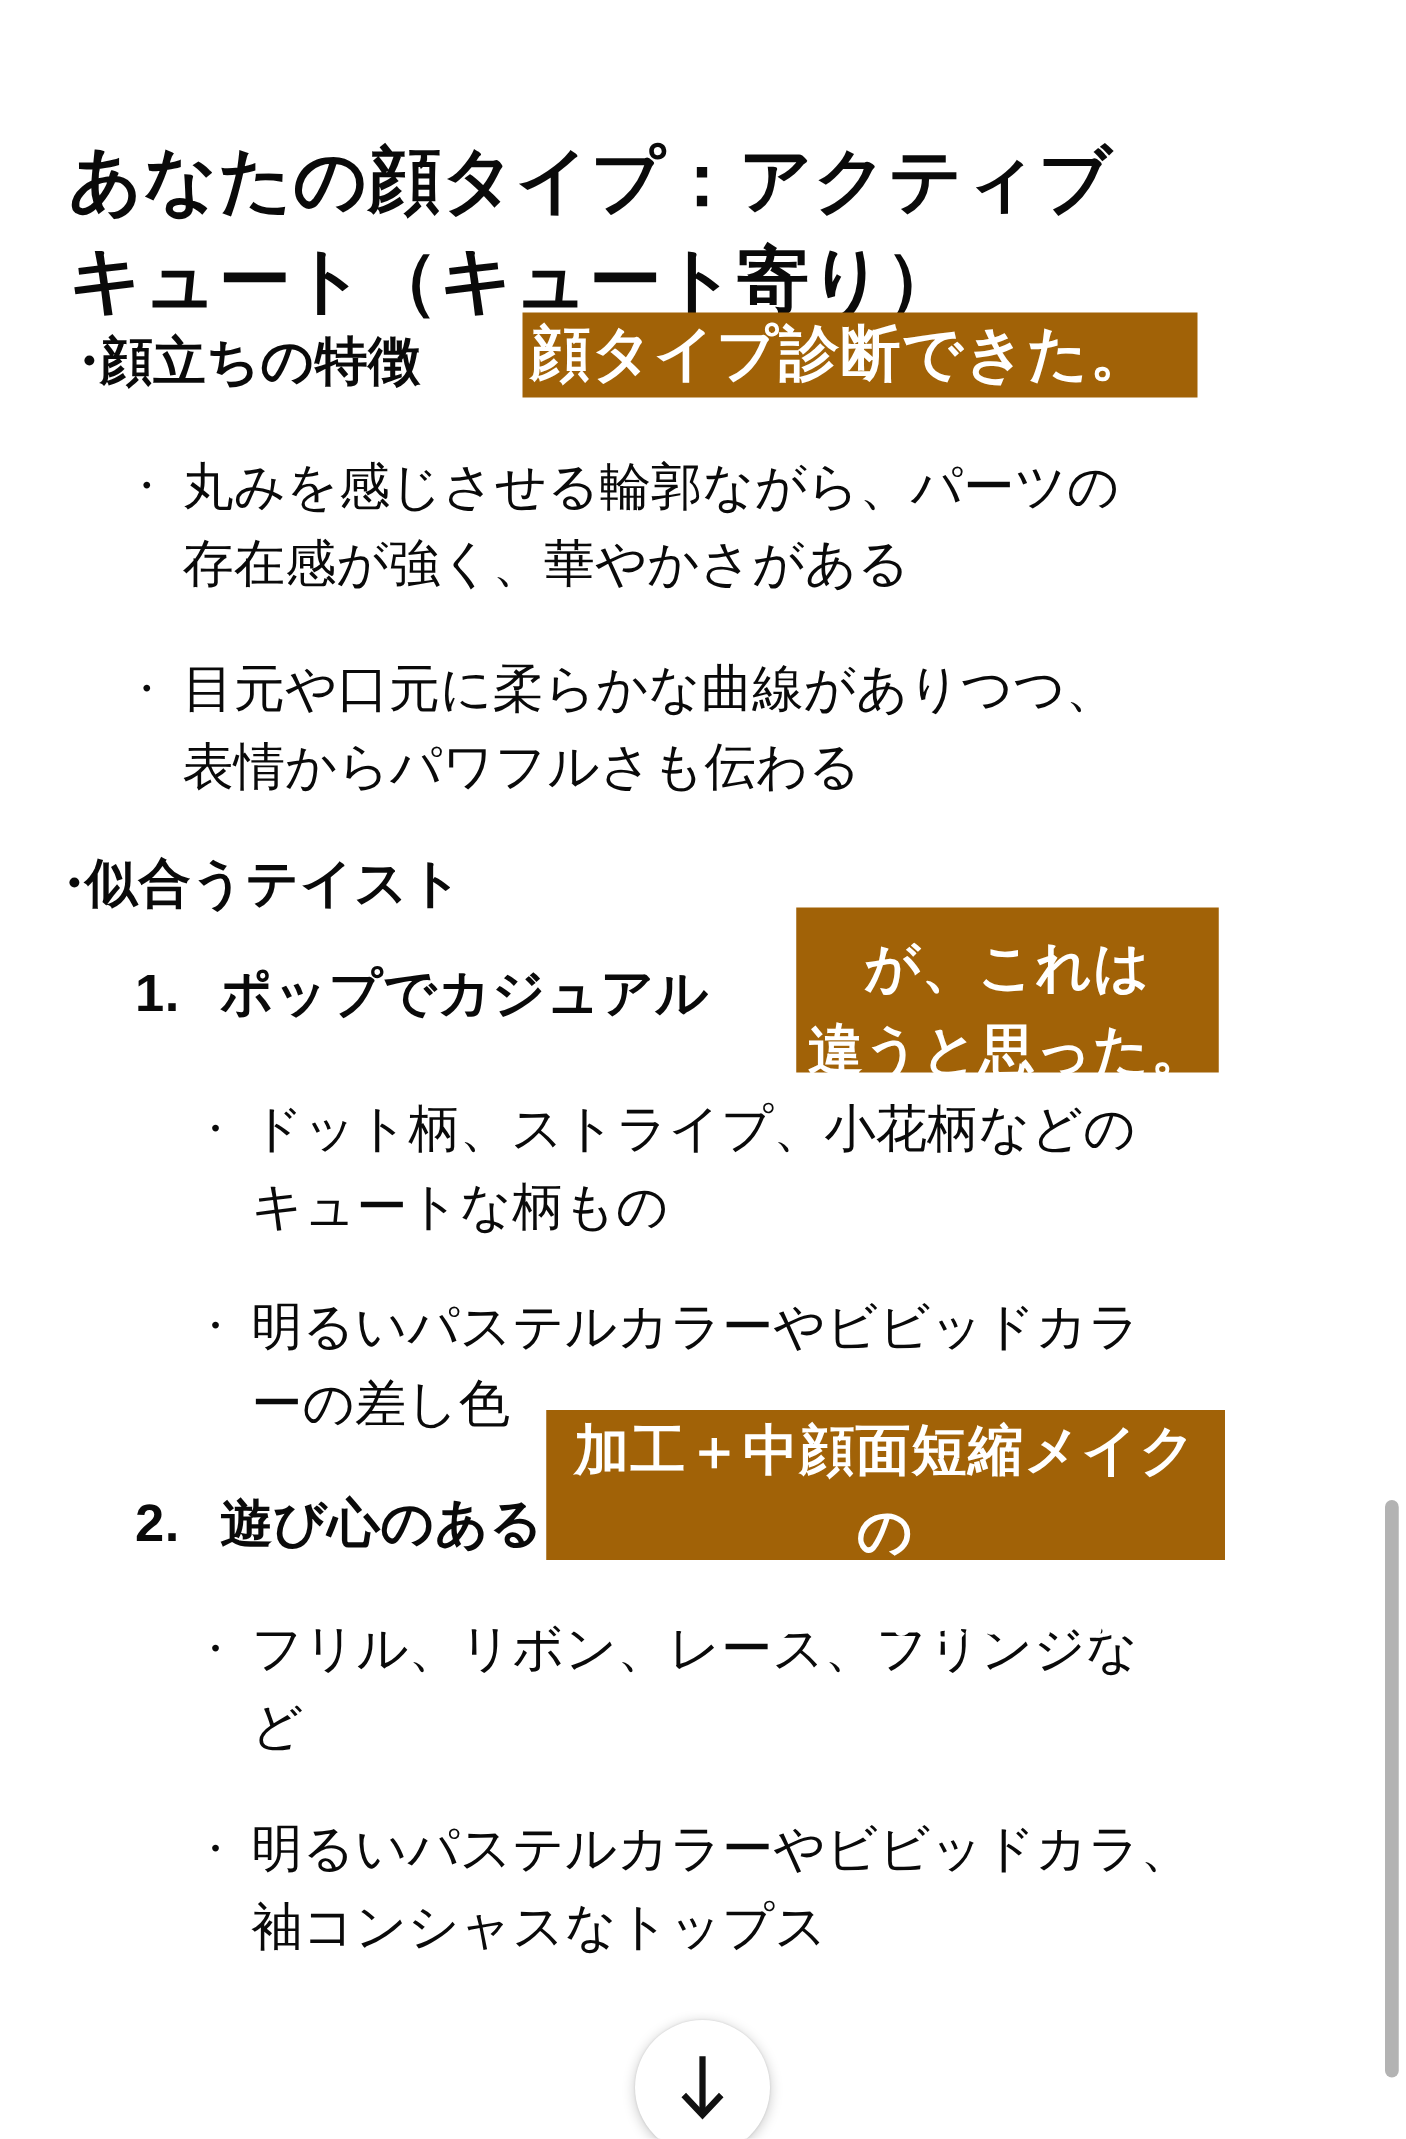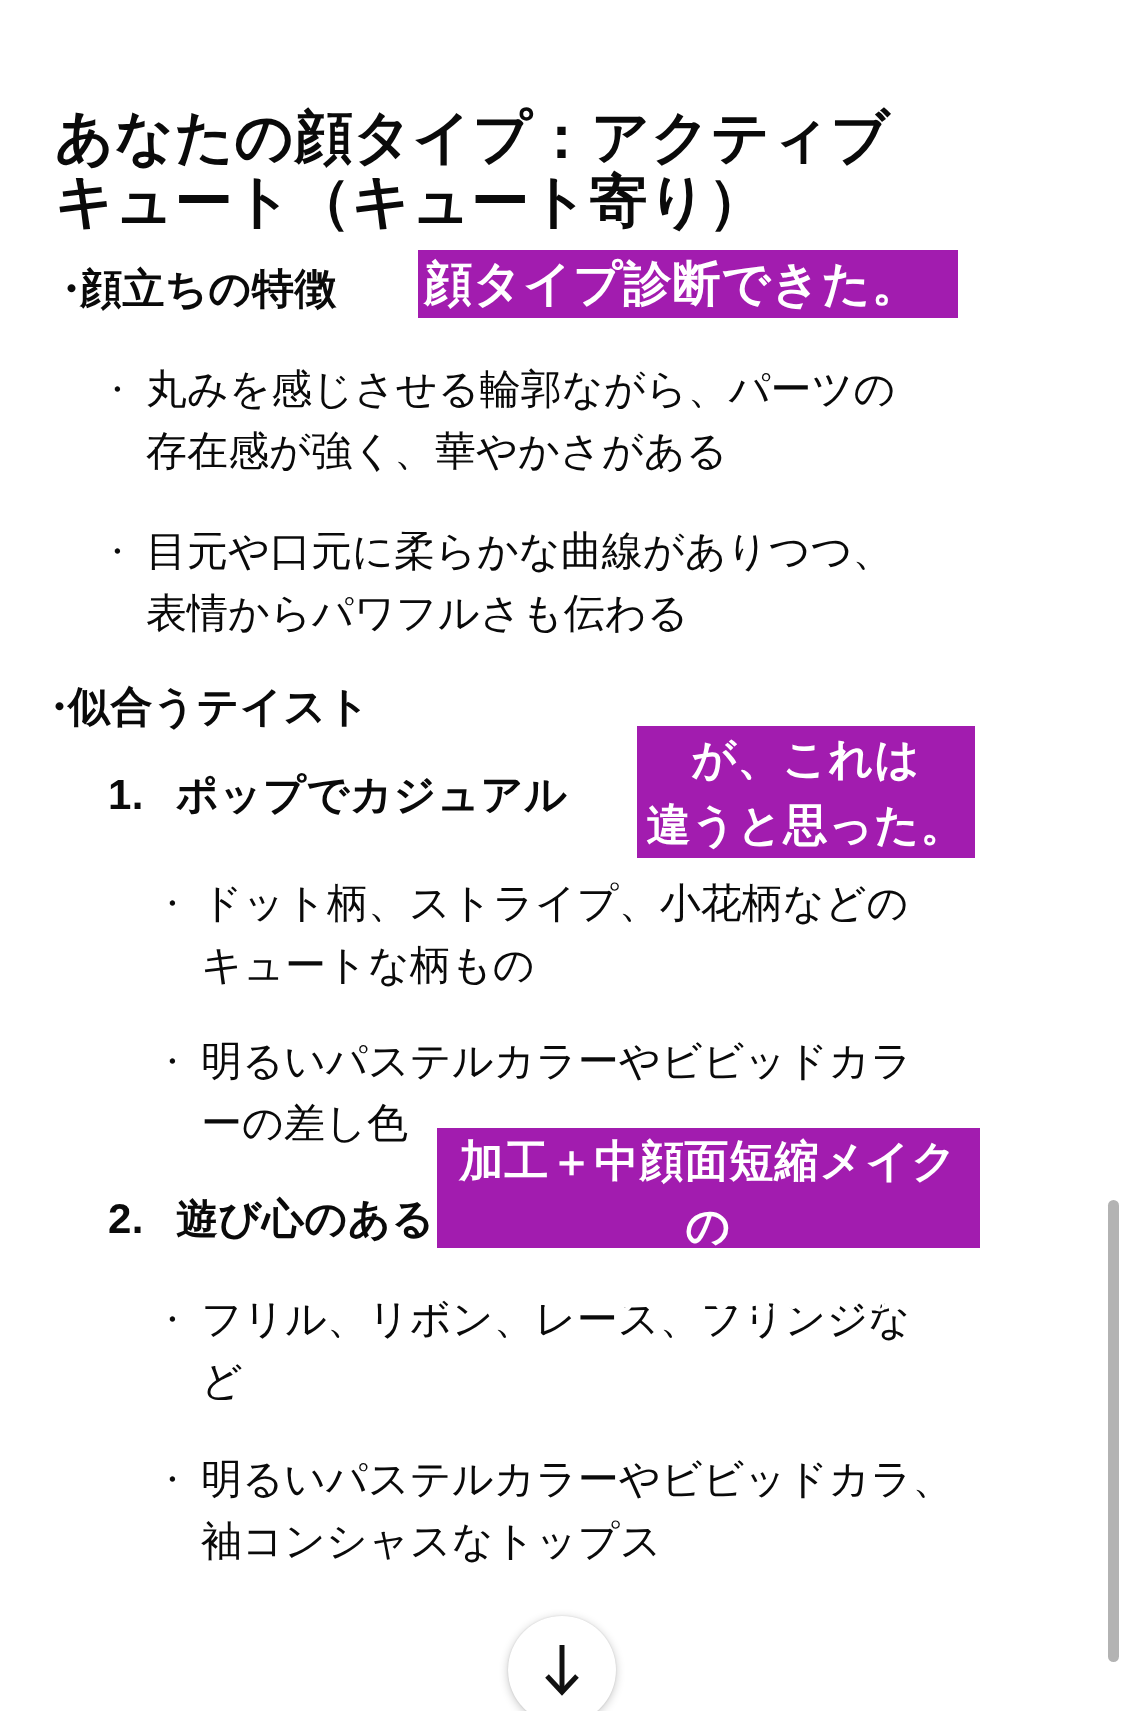--- a/index.html
+++ b/index.html
@@ -32,21 +32,21 @@
     width: 1125px;
   }
 
   
   .title {
     position: absolute;
     left: 55px;
     top: 66px;
     width: 900px;
     font-size: 58px;
-    line-height: 64px;
+    line-height: 80px;
     font-weight: 700;
     letter-spacing: 0.5px;
     white-space: pre-line;
   }
 
   
   .lvl1 {
     position: absolute;
     font-size: 42px;
     line-height: 54px;
@@ -111,21 +111,21 @@
     font-size: 34px;
     line-height: 62px;
   }
   .lvl3 > .txt {
     flex: 1 1 auto;
   }
 
   
   .caption {
     position: absolute;
-    background: #a21caf;
+    background: #a16207;
     color: #ffffff;
     font-weight: 700;
     letter-spacing: 1px;
     white-space: pre-line;
     z-index: 20;
     box-sizing: border-box;
   }
 
   
   .scroll-fab {
@@ -220,21 +220,21 @@
     <div class="lvl3" style="left:155px; top:1448px; width:805px;">
       <span class="mark">・</span>
       <span class="txt" style="white-space:pre-line;">明るいパステルカラーやビビッドカラ、
 袖コンシャスなトップス</span>
     </div>
 
   </div>
 
   <div class="caption" style="left:418px; top:250px; width:540px; height:68px; font-size:48px; line-height:68px; padding:0 6px;">顔タイプ診断できた。</div>
 
-  <div class="caption" style="left:637px; top:726px; width:338px; height:132px; font-size:44px; line-height:66px; padding:0 8px; text-align:center;">が、これは
+  <div class="caption" style="left:637px; top:726px; width:338px; height:132px; font-size:44px; line-height:66px; padding:16px 8px; text-align:center;">が、これは
 違うと思った。</div>
 
   <div class="caption" style="left:437px; top:1128px; width:543px; height:120px; font-size:44px; line-height:65px; padding:0 8px; text-align:center;">加工＋中顔面短縮メイクの
 せいかもしれない。。。</div>
 
   <div class="scroll-fab" style="left:508px; top:1616px;">
     <span>
       <svg width="52" height="58" viewBox="0 0 52 58" aria-hidden="true">
         <path d="M26 4 L26 48" stroke="#111111" stroke-width="5" fill="none" stroke-linecap="butt"></path>
         <path d="M11 35 L26 51 L41 35" stroke="#111111" stroke-width="5" fill="none" stroke-linecap="butt" stroke-linejoin="miter"></path>

